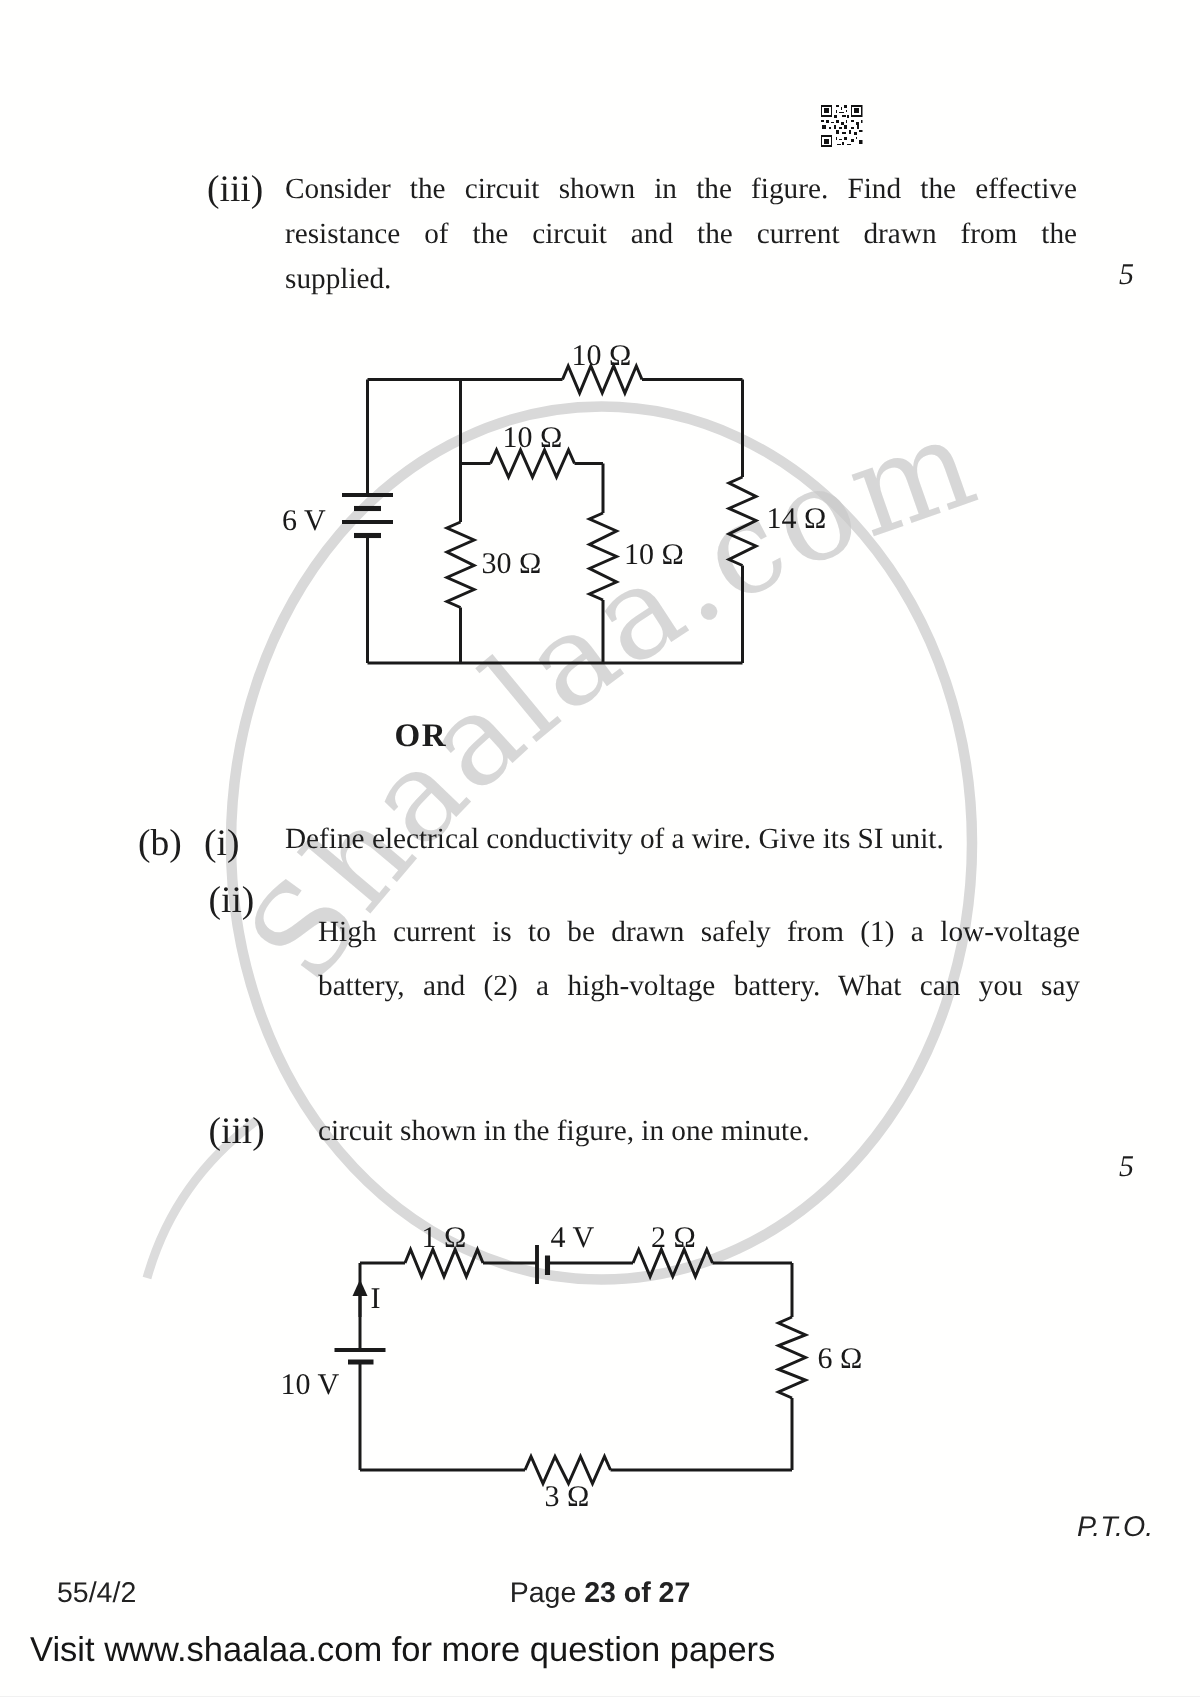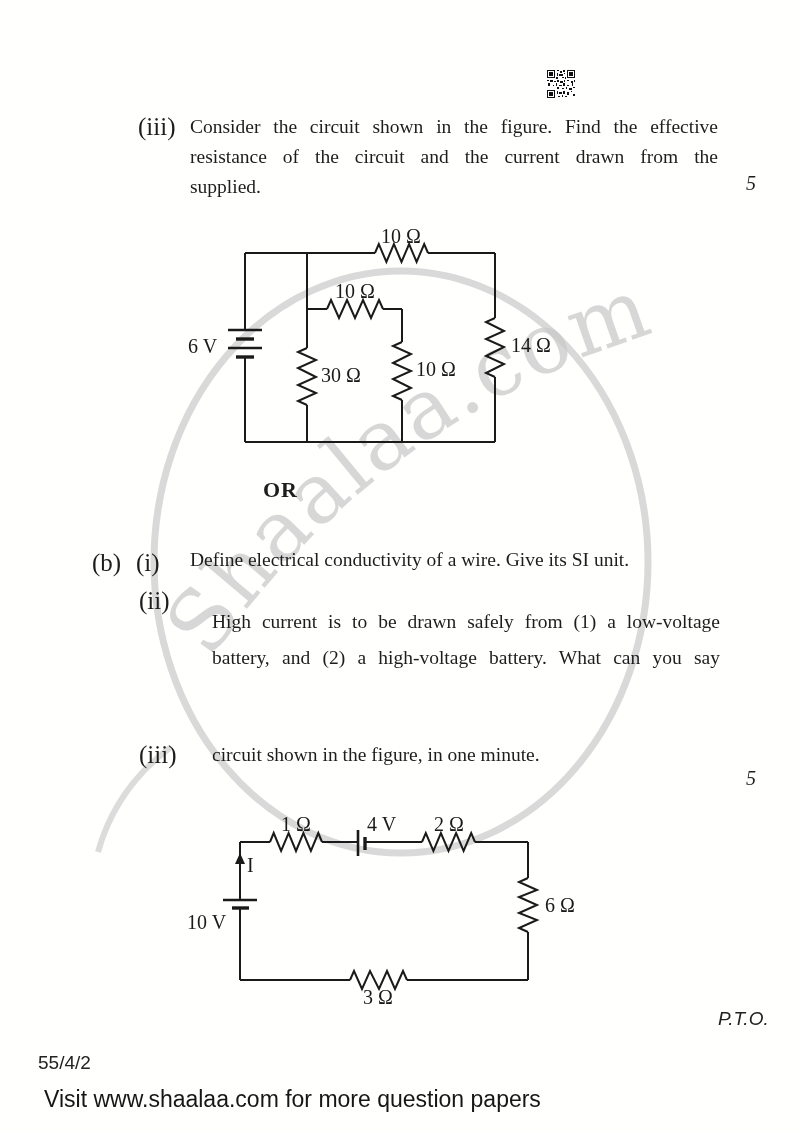--- a/index.html
+++ b/index.html
@@ -61,21 +61,20 @@
   }
   .pagecenter{
     left:0;right:0;text-align:center;
   }
   .pto{font-style:italic;}
   .promo{
     position:absolute;
     font-family:"Liberation Sans", sans-serif;
     font-size:23px;
     color:#161616;
-    margin-left:24px;
   }
 </style>
 </head>
 <body>
 
 <div class="page">
 
   <svg class="wm" width="800" height="1131" viewBox="0 0 800 1131">
     <defs>
       <path id="wmpath" d="M 210,660 A 820,820 0 0 1 655,333" fill="none"></path>
@@ -237,17 +236,18 @@
     <text x="12" y="117">10 V</text>
     <text x="72" y="60">I</text>
     <text x="121" y="19" text-anchor="middle">1 Ω</text>
     <text x="192" y="19">4 V</text>
     <text x="274" y="19" text-anchor="middle">2 Ω</text>
     <text x="370" y="100">6 Ω</text>
     <text x="203" y="192" text-anchor="middle">3 Ω</text>
   </svg>
 
   <div class="footer-text" style="left:38px;top:1052px">55/4/2</div>
+  <div class="footer-text pagecenter" style="top:1052px"><span>Page </span><b>23 of 27</b></div>
   <div class="footer-text pto" style="left:718px;top:1008px">P.T.O.</div>
 
   <div class="promo" style="left:20px;top:1086px">Visit www.shaalaa.com for more question papers</div>
 
 </div>
 
 </body></html>

